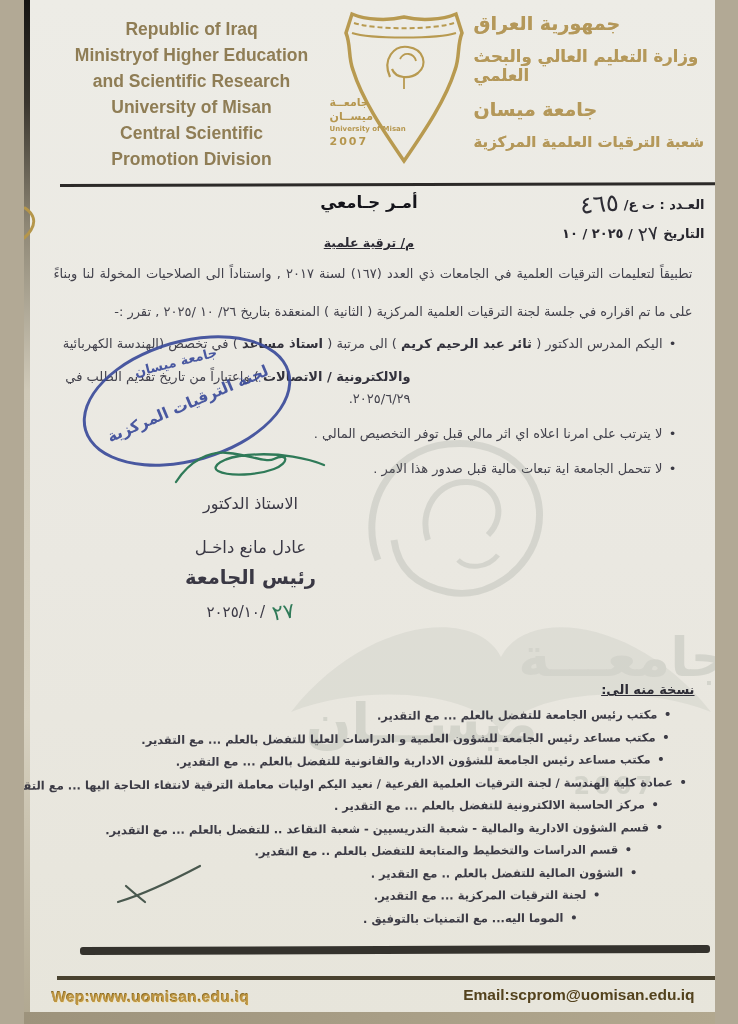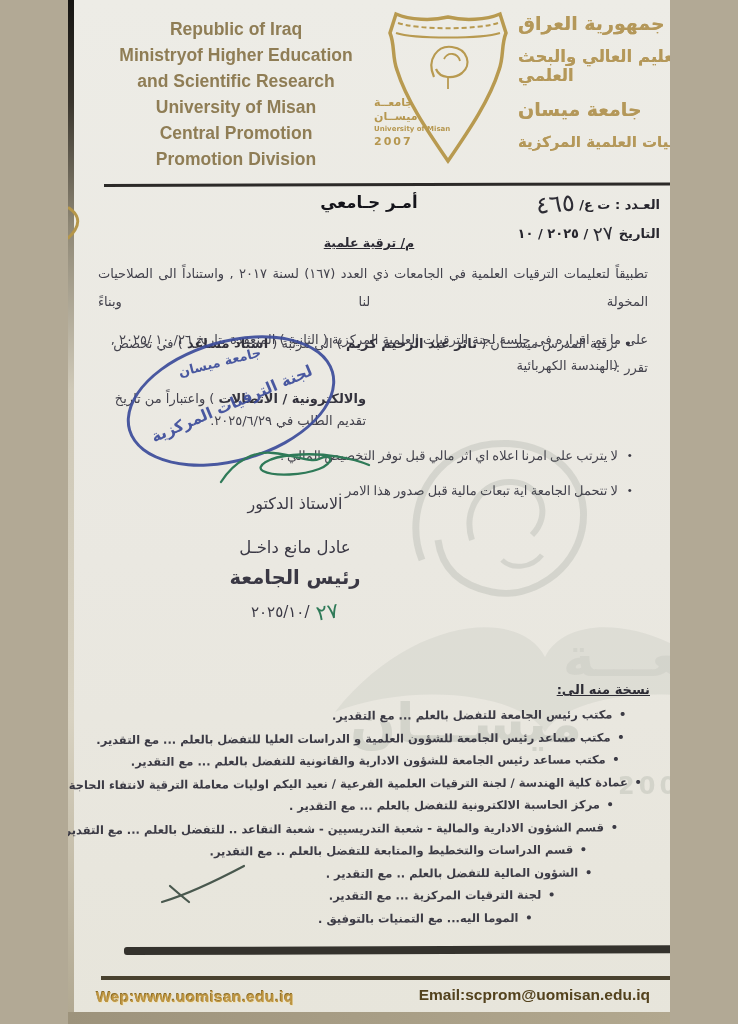--- a/index.html
+++ b/index.html
@@ -1,16 +1,16 @@
 <!DOCTYPE html>
 <html lang="ar"><head>
 <meta charset="utf-8">
 <style>
   html,body{margin:0;padding:0;background:#b2a995;}
-  .page{position:relative;width:602px;height:1024px;margin:0 auto;overflow:hidden;
+  .page{position:relative;width:691px;height:1024px;margin:0 auto;overflow:hidden;
         background:linear-gradient(180deg,#edece6 0%,#eae8e1 55%,#e7e5db 100%);
         font-family:"DejaVu Sans",sans-serif;}
   
   .edge-left{position:absolute;left:0;top:0;width:6px;height:100%;
              background:linear-gradient(180deg,#151412 0%,#3a362e 10%,#8e8775 22%,#cfc9b8 38%,#d8d2c1 70%,#b0a790 100%);}
   .edge-bottom{position:absolute;left:0;bottom:0;width:100%;height:12px;
                background:linear-gradient(90deg,#9d937c,#b2a88f);}
   .gold-mark{position:absolute;left:-2px;top:206px;}
   
   .lh-en{position:absolute;left:20px;top:16px;width:296px;text-align:center;
@@ -43,21 +43,21 @@
   .ltrseg{direction:ltr;unicode-bidi:isolate;}
   
   .body-par{position:absolute;left:30px;right:22px;top:260px;direction:rtl;font-size:13px;color:#43424c;}
   .body-par .bl1{text-align:justify;text-align-last:justify;line-height:28px;}
   .body-par .bl2{line-height:28px;margin-top:10px;}
   .decisions{position:absolute;left:30px;right:36px;top:333px;direction:rtl;font-size:13px;color:#43424c;}
   .ditem{position:relative;padding-right:16px;line-height:22px;}
   .ditem::before{content:"•";position:absolute;right:2px;top:0;color:#3b3a44;}
   .d1-l2{padding-right:252px;margin-top:11px;}
   .ditem b{color:#33323c;}
-  .ditem+.ditem{margin-top:13px;font-family:Liberation Serif, serif;}
+  .ditem+.ditem{margin-top:13px;}
   
   .stamp{position:absolute;left:56px;top:340px;width:214px;height:122px;transform:rotate(-16deg);
          color:#3c4c9b;direction:rtl;opacity:.92;}
   .stamp-border{position:absolute;inset:0;border:3px solid #3c4c9b;border-radius:50%;}
   .stamp-l1{position:absolute;top:13px;left:0;right:0;text-align:center;font-size:13px;font-weight:bold;transform:rotate(2deg);}
   .stamp-l2{position:absolute;top:55px;left:6px;right:6px;text-align:center;font-size:15.5px;font-weight:bold;transform:rotate(-7deg);letter-spacing:1px;}
   
   .sig{position:absolute;left:118px;top:444px;width:218px;text-align:center;direction:rtl;color:#3a3844;}
   .sig-title{font-size:16px;margin-top:0;}
   .sig-name{font-size:16.5px;margin-top:25px;letter-spacing:1px;}
@@ -107,21 +107,21 @@
     <svg width="16" height="34" viewBox="0 0 16 34">
         <path d="M3,2 C12,8 14,16 9,24 C6,29 3,31 2,32" stroke="#b5964a" stroke-width="3" fill="none" stroke-linecap="round"></path>
       </svg>
   </div>
 
   <div class="lh-en">
     <div>Republic of Iraq</div>
     <div>Ministryof Higher Education</div>
     <div>and Scientific Research</div>
     <div>University of Misan</div>
-    <div>Central Promotion</div>
+    <div>Central Scientific</div>
     <div>Promotion Division</div>
   </div>
 
   <div class="logo">
     <svg width="148" height="170" viewBox="0 0 148 164">
       <path d="M74,10 C90,14 112,13 126,7 L132,26 C127,38 130,50 125,63 C116,92 96,122 74,154 C52,122 32,92 23,63 C18,50 21,38 16,26 L22,7 C36,13 58,14 74,10 Z" fill="none" stroke="#b89a50" stroke-width="3.5"></path>
       <path d="M24,16 C45,23 103,23 124,16" fill="none" stroke="#b89a50" stroke-width="2" stroke-dasharray="5 3"></path>
       <path d="M22,26 C40,32 108,32 126,26" fill="none" stroke="#b89a50" stroke-width="2"></path>
       <g>
         <path d="M60,70 C52,52 64,38 78,40 C94,42 98,58 88,66 C80,72 66,72 62,62" fill="none" stroke="#b89a50" stroke-width="2.2"></path>
@@ -159,21 +159,21 @@
     </div>
   </div>
 
   <div class="body-par">
     <div class="bl1">تطبيقاً لتعليمات الترقيات العلمية في الجامعات ذي العدد (١٦٧) لسنة ٢٠١٧ , واستناداً الى الصلاحيات المخولة لنا وبناءً</div>
     <div class="bl2">على ما تم اقراره في جلسة لجنة الترقيات العلمية المركزية ( الثانية ) المنعقدة بتاريخ ٢٦/ ١٠ /٢٠٢٥ , تقرر :-</div>
   </div>
 
   <div class="decisions">
     <div class="ditem">
-      <div><span>ترقية المدرس ميســـان ( </span><b>ثائر عبد الرحيم كريم</b><span> ) الى مرتبة ( </span><b>استاذ مساعد</b><span> ) في تخصص (الهندسة الكهربائية</span></div>
+      <div><span>اليكم المدرس الدكتور ( </span><b>ثائر عبد الرحيم كريم</b><span> ) الى مرتبة ( </span><b>استاذ مساعد</b><span> ) في تخصص (الهندسة الكهربائية</span></div>
       <div class="d1-l2"><b>والالكترونية / </b><b>الاتصالات</b><span> ) واعتباراً من تاريخ تقديم الطلب في ٢٠٢٥/٦/٢٩.</span></div>
     </div>
     <div class="ditem">لا يترتب على امرنا اعلاه اي اثر مالي قبل توفر التخصيص المالي .</div>
     <div class="ditem">لا تتحمل الجامعة اية تبعات مالية قبل صدور هذا الامر .</div>
   </div>
 
   <div class="stamp">
     <div class="stamp-border"></div>
     <div class="stamp-l1">جامعة ميسان</div>
     <div class="stamp-l2">لجنة الترقيات المركزية</div>

